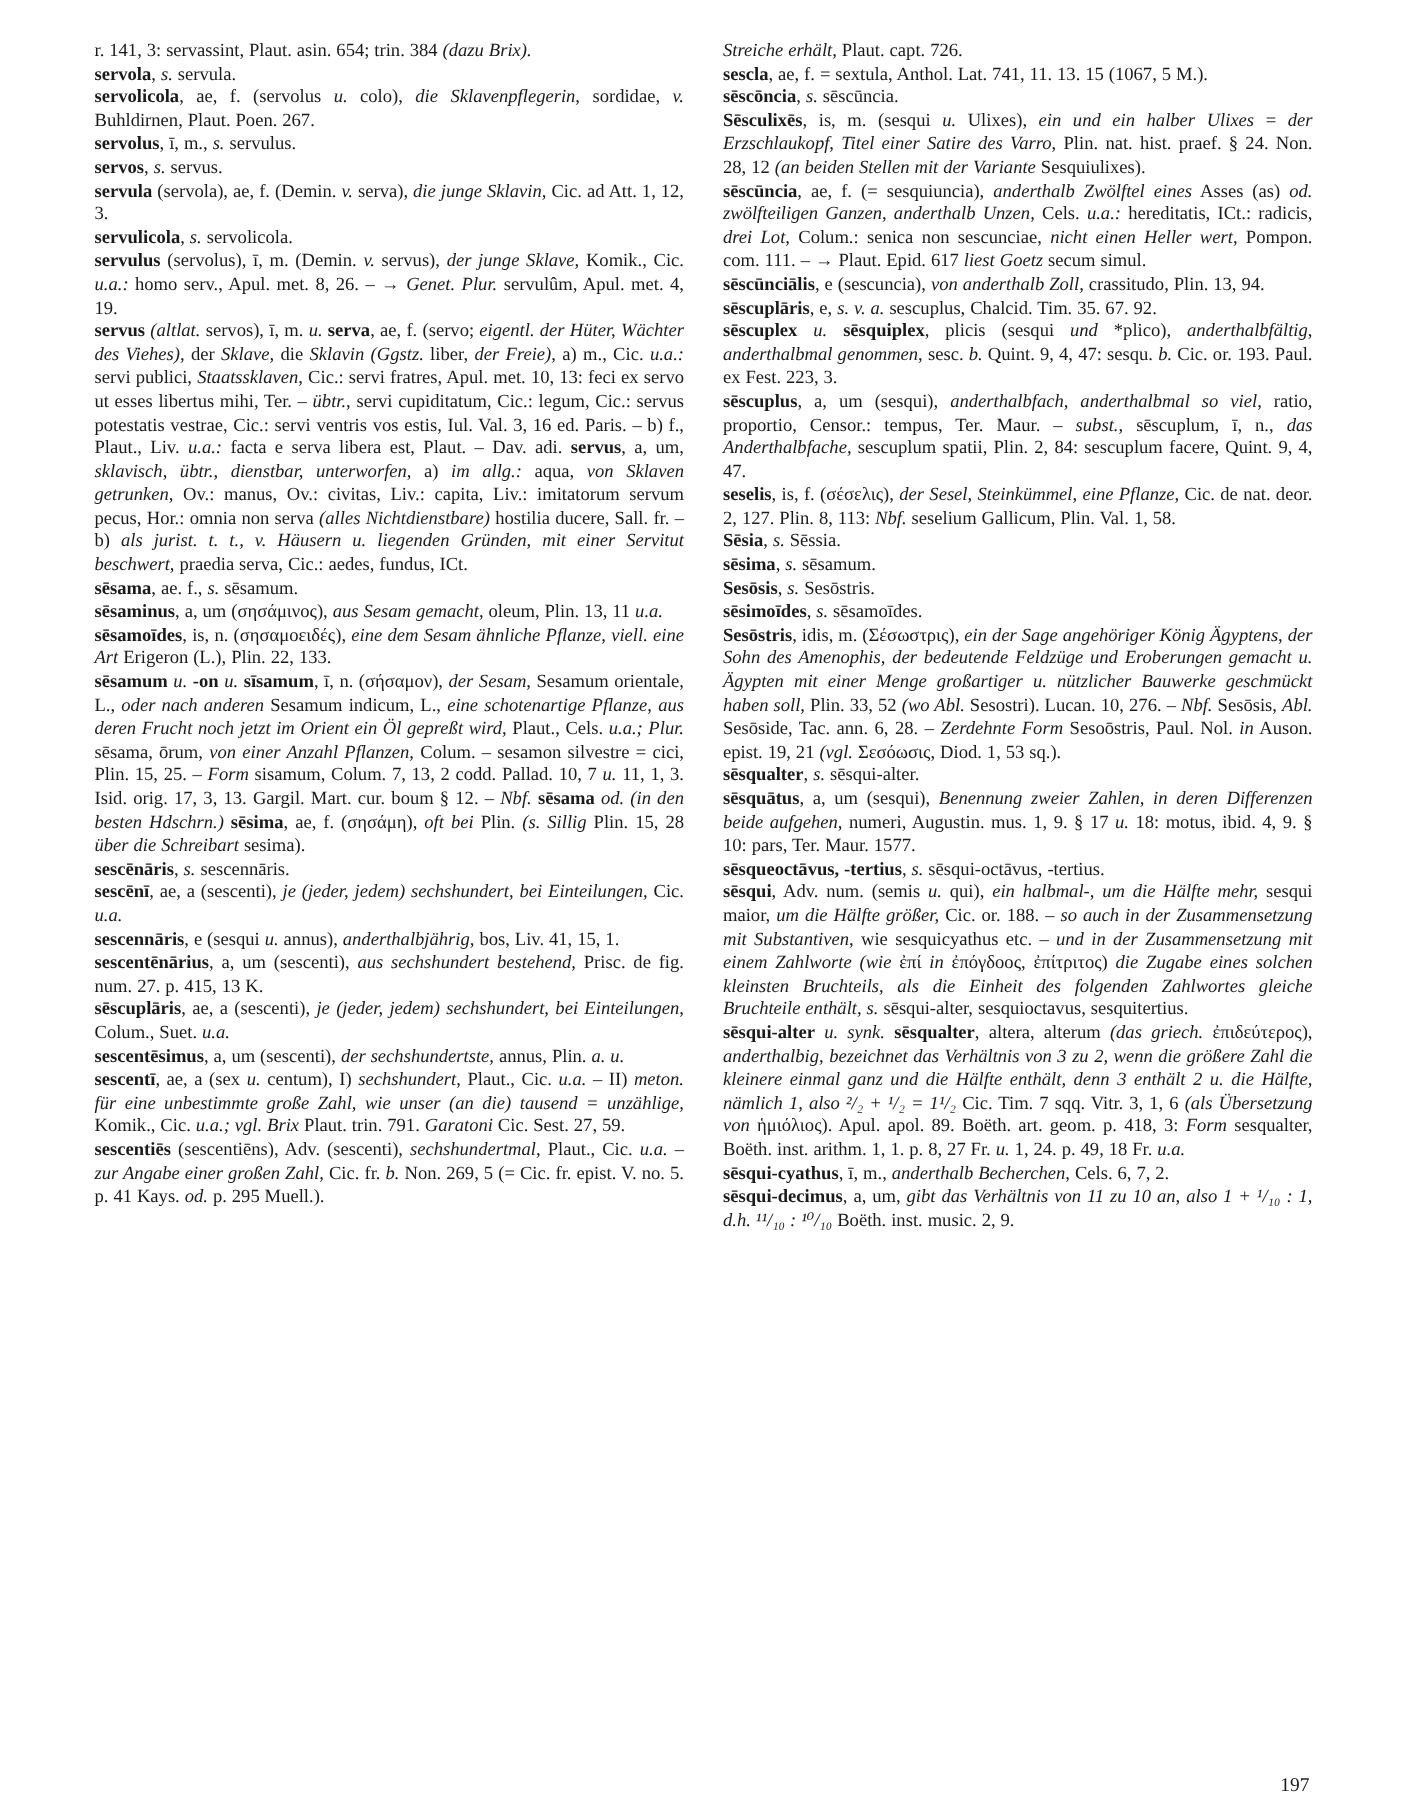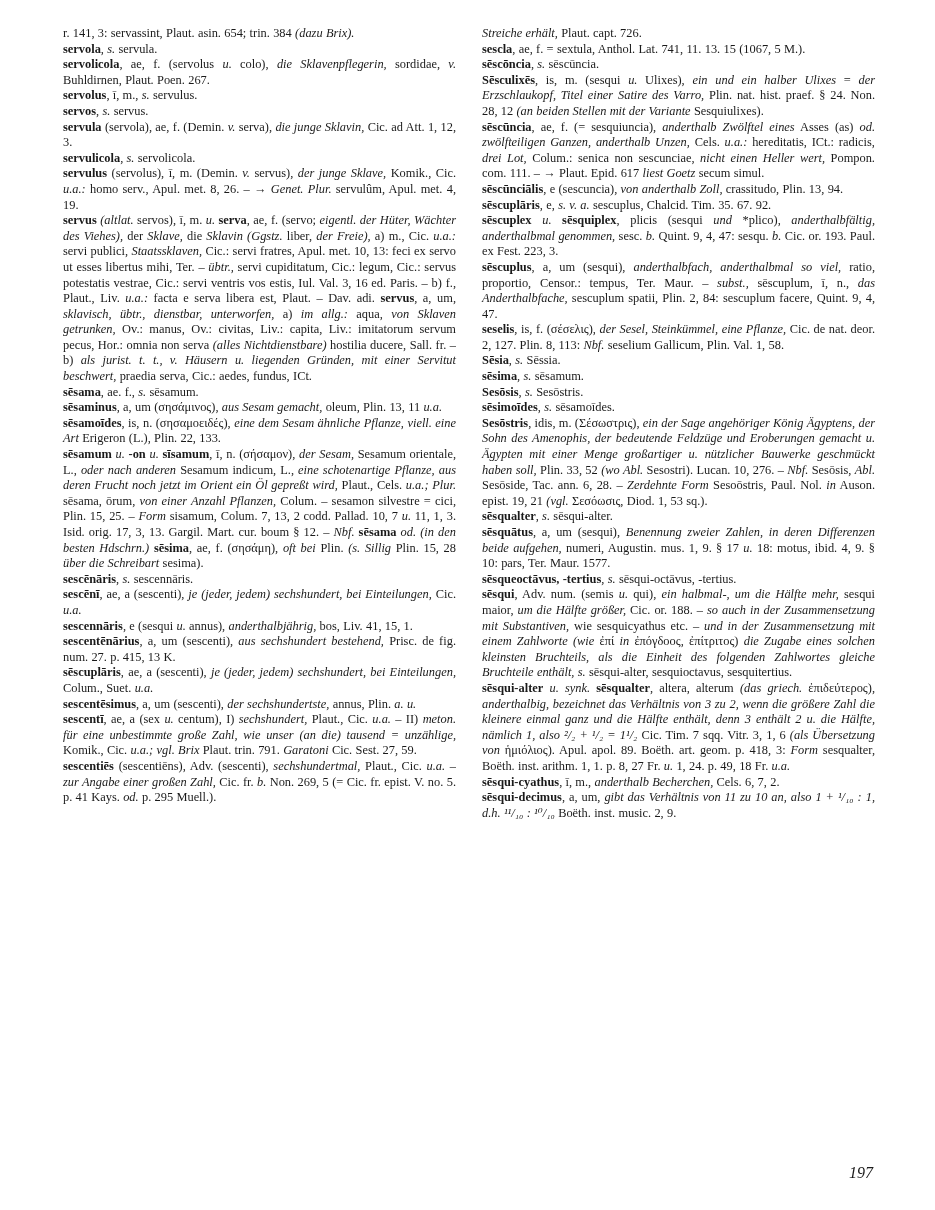--- a/index.html
+++ b/index.html
@@ -28,24 +28,23 @@
     line-height: 15.6px;
     text-align: justify;
     word-spacing: 0.2px;
   }
   .seg-b  { font-weight: 700; }
   .seg-i  { font-style: italic; }
   .seg-bi { font-weight: 400; font-style: italic; }
   .page-number {
     position: absolute;
     right: 62px;
-    bottom: 28px;
-    font-size: 16px;
+    bottom: 12px;
+    font-size: 13px;
     color: #1a1a1a;
-    font-style: italic;
   }
 </style>
 </head>
 <body>
 
 <div class="page">
   <div class="columns">
     <div class="column" id="col-left">
         <p class="entry"><span>r. 141, 3: servassint, Plaut. asin. 654; trin. 384 </span><span class="seg-i">(dazu Brix).</span></p>
         <p class="entry"><span class="seg-b">servola</span><span>, </span><span class="seg-i">s.</span><span> servula.</span></p>

